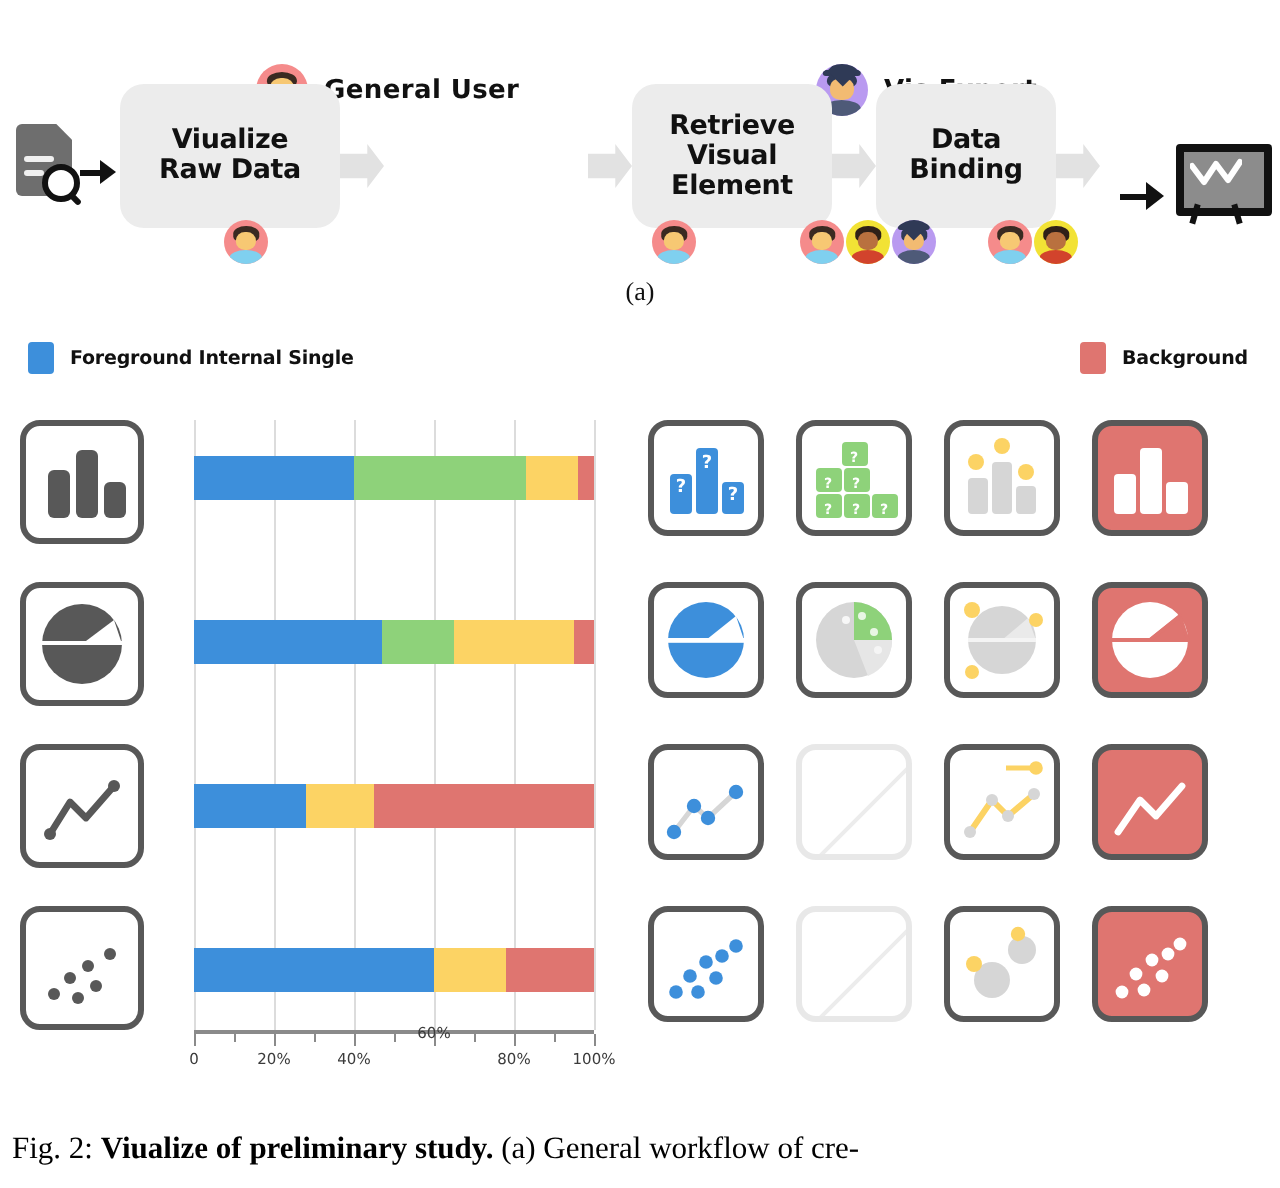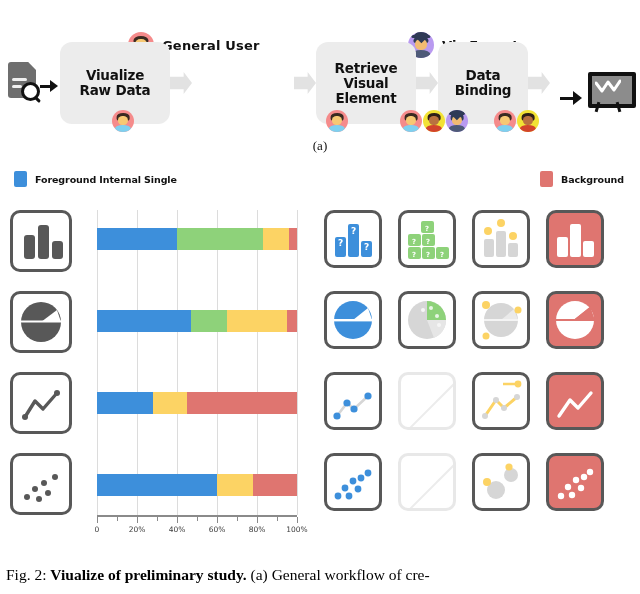--- a/index.html
+++ b/index.html
@@ -72,21 +72,21 @@
   }
   .doc-mag:after{content:"";position:absolute;right:-4px;bottom:-3px;width:7px;height:3px;
     background:#111;transform:rotate(45deg);border-radius:2px;}
 
   .arrow-thin{position:absolute;top:36px;width:18px;height:16px;}
   .arrow-thin:before{content:"";position:absolute;left:0;top:7px;width:12px;height:3px;background:#111;}
   .arrow-thin:after{content:"";position:absolute;right:0;top:2px;
     border-left:8px solid #111;border-top:6px solid transparent;border-bottom:6px solid transparent;}
 
   .flow-box{
-    position:absolute;top:0;height:82px;background:#ececec;border-radius:12px;
+    position:absolute;top:0;height:72px;background:#ececec;border-radius:12px;
     display:flex;align-items:center;justify-content:center;text-align:center;
   }
   .flow-box .txt{
     font-family:"DejaVu Sans", sans-serif;
     font-weight:bold;font-size:13.5px;line-height:15px;color:#111;
     letter-spacing:-0.2px;padding:0 4px;white-space:pre-line;
   }
   .chev{
     position:absolute;top:30px;width:22px;height:22px;background:#e2e2e2;
     clip-path:polygon(0 22%,62% 22%,62% 0,100% 50%,62% 100%,62% 78%,0 78%);
@@ -356,21 +356,21 @@
     </div>
   <div class="axis"></div>
   <div id="axis-ticks">
       <div class="tick" style="left: 97px; top: 349px; position: absolute;"></div>
       <div class="tlab" style="left: 97px; top: 357px; position: absolute;">0</div>
       <div class="tick" style="left: 137px; top: 349px; position: absolute;"></div>
       <div class="tlab" style="left: 137px; top: 357px; position: absolute;">20%</div>
       <div class="tick" style="left: 177px; top: 349px; position: absolute;"></div>
       <div class="tlab" style="left: 177px; top: 357px; position: absolute;">40%</div>
       <div class="tick" style="left: 217px; top: 349px; position: absolute;"></div>
-      <div class="tlab" style="left: 217px; top: 357px; position: absolute;">60%</div>
+      <div class="tlab" style="left: 217px; top: 344px; position: absolute;">60%</div>
       <div class="tick" style="left: 257px; top: 349px; position: absolute;"></div>
       <div class="tlab" style="left: 257px; top: 357px; position: absolute;">80%</div>
       <div class="tick" style="left: 297px; top: 349px; position: absolute;"></div>
       <div class="tlab" style="left: 297px; top: 357px; position: absolute;">100%</div>
       <div class="tick" style="left: 117px; top: 349px; position: absolute; height: 4px;"></div>
       <div class="tick" style="left: 157px; top: 349px; position: absolute; height: 4px;"></div>
       <div class="tick" style="left: 197px; top: 349px; position: absolute; height: 4px;"></div>
       <div class="tick" style="left: 237px; top: 349px; position: absolute; height: 4px;"></div>
       <div class="tick" style="left: 277px; top: 349px; position: absolute; height: 4px;"></div>
     </div>

